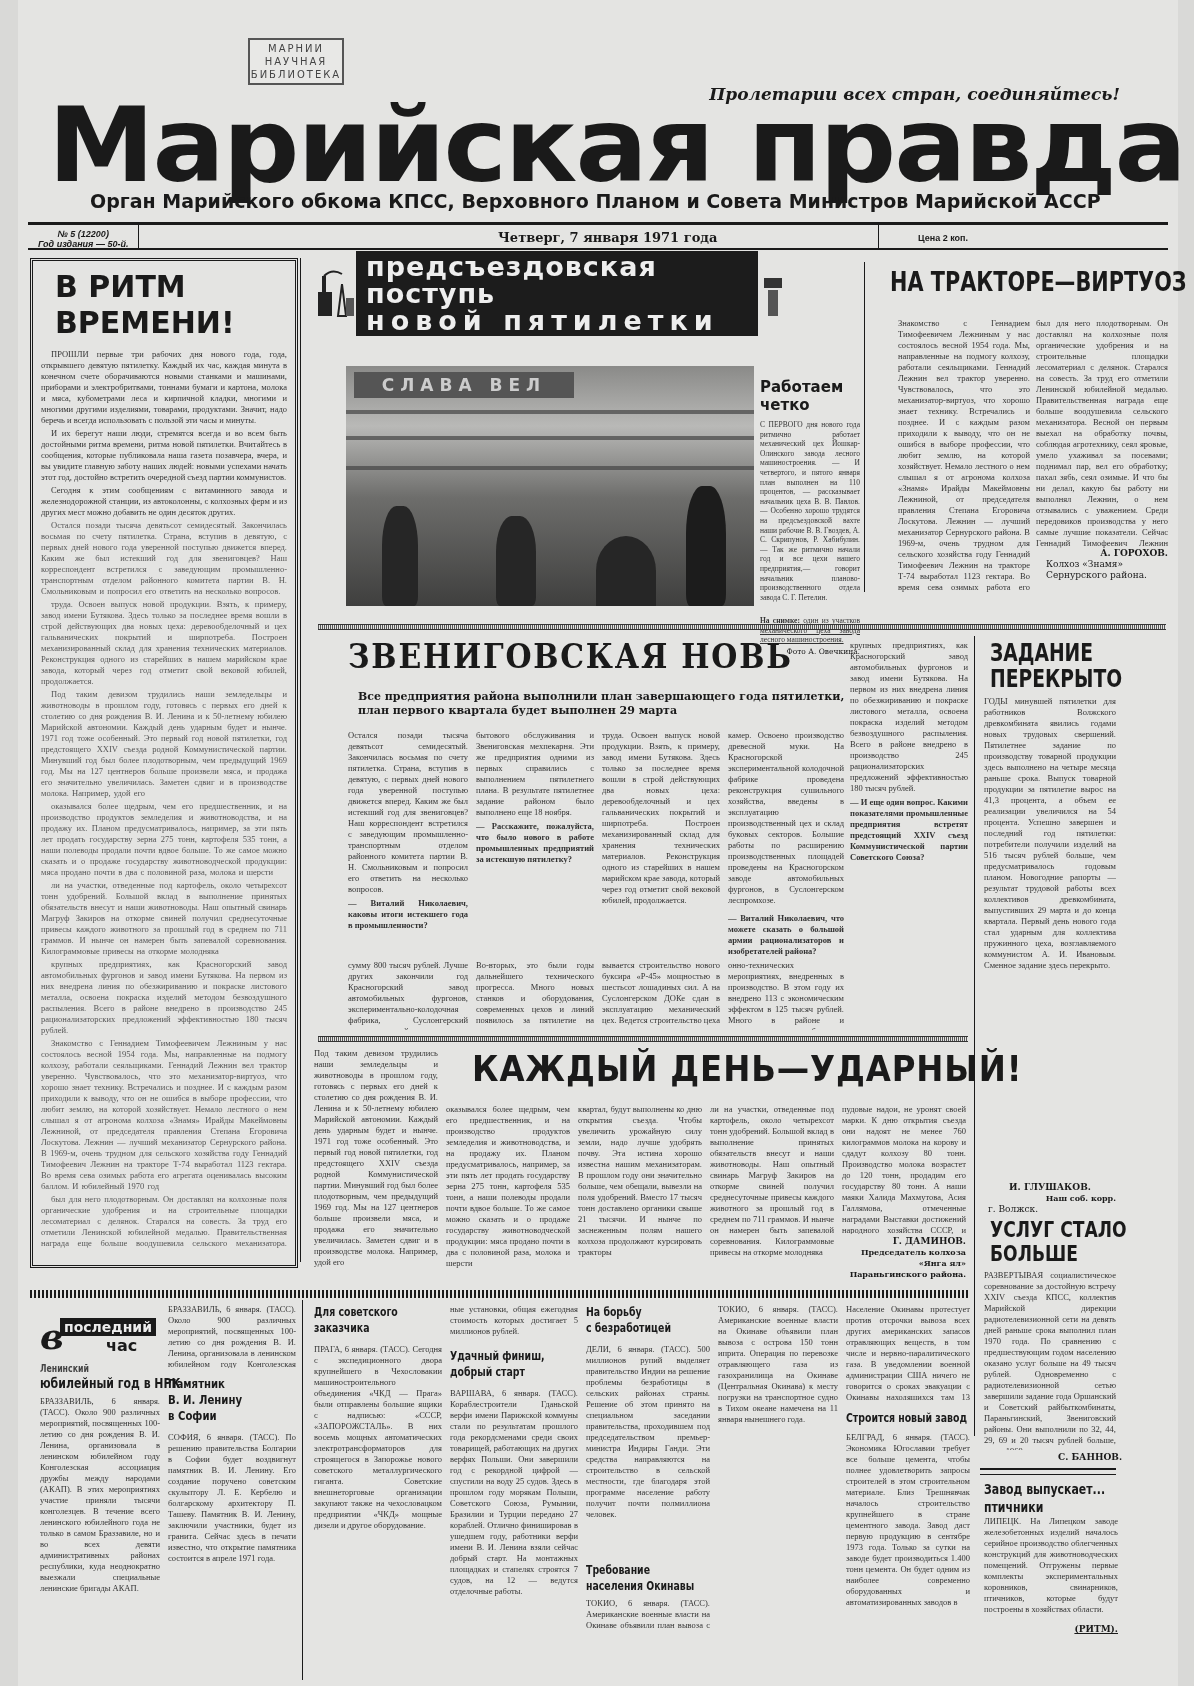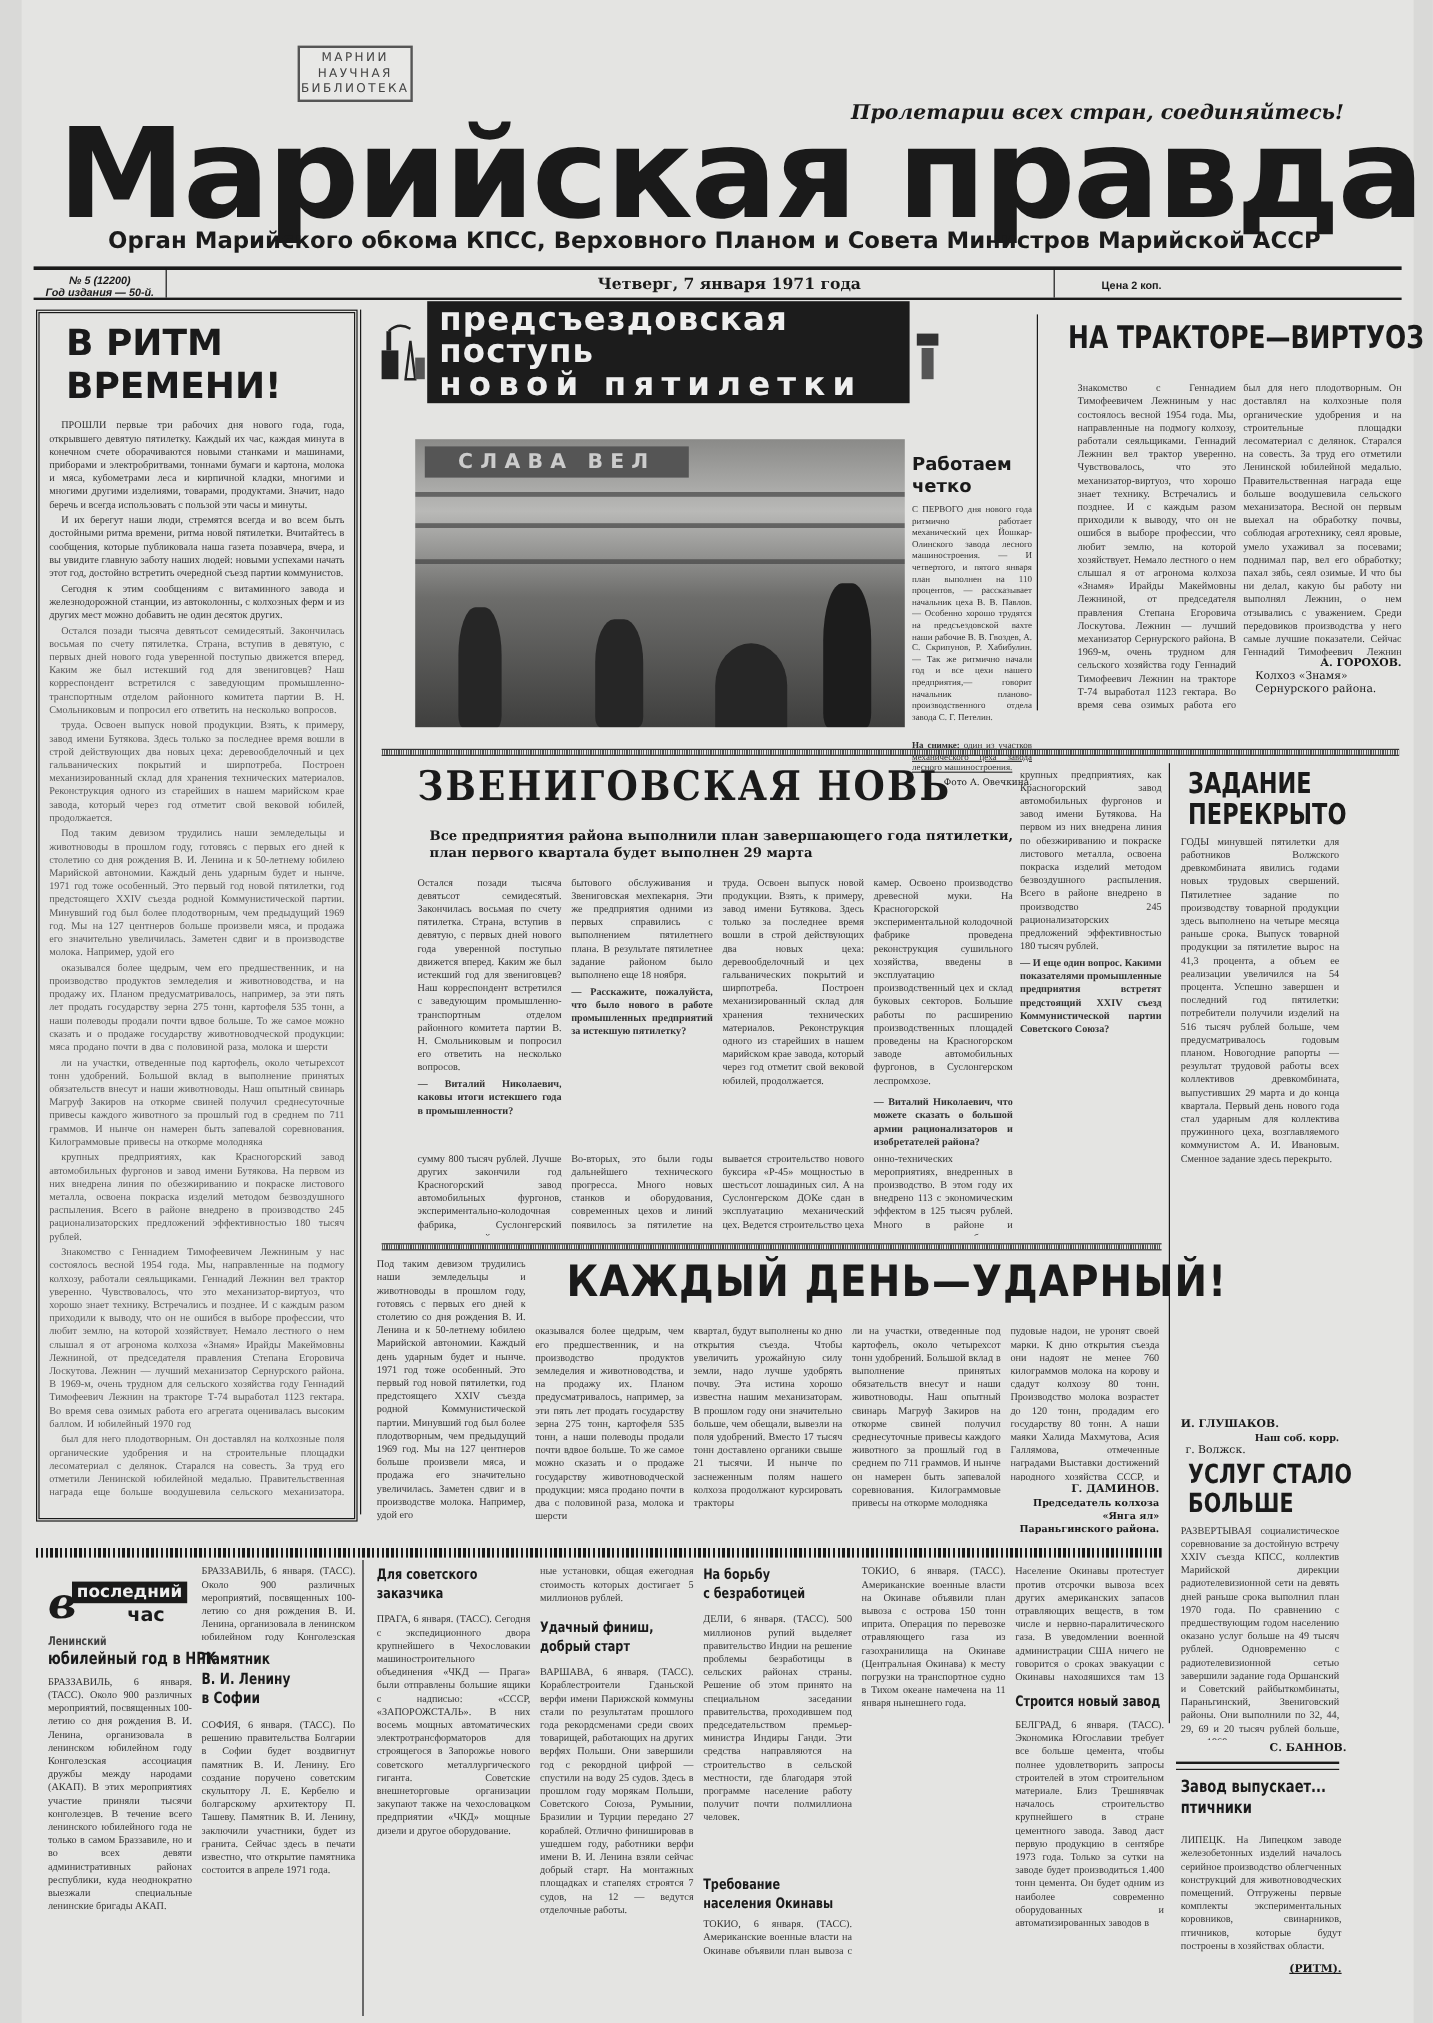--- a/index.html
+++ b/index.html
@@ -159,21 +159,21 @@
   <div class="abs col-text" style="left:710px;top:960px;width:116px;height:70px;">онно-технических мероприятиях, внедренных в производство. В этом году их внедрено 113 с экономическим эффектом в 125 тысяч рублей. Много в районе и рационализаторов, особенно на таких</div>
 
   <div class="abs vline" style="left:956px;top:636px;height:800px;width:1px"></div>
 
   <div class="abs cond" style="left:972px;top:640px;font-size:24px;line-height:26px;">
     <div>ЗАДАНИЕ</div>
     <div>ПЕРЕКРЫТО</div>
   </div>
   <div class="abs col-text" style="left:966px;top:696px;width:132px;height:484px;">ГОДЫ минувшей пятилетки для работников Волжского древкомбината явились годами новых трудовых свершений. Пятилетнее задание по производству товарной продукции здесь выполнено на четыре месяца раньше срока. Выпуск товарной продукции за пятилетие вырос на 41,3 процента, а объем ее реализации увеличился на 54 процента. Успешно завершен и последний год пятилетки: потребители получили изделий на 516 тысяч рублей больше, чем предусматривалось годовым планом. Новогодние рапорты — результат трудовой работы всех коллективов древкомбината, выпустивших 29 марта и до конца квартала. Первый день нового года стал ударным для коллектива пружинного цеха, возглавляемого коммунистом А. И. Ивановым. Сменное задание здесь перекрыто.</div>
   <div class="abs" style="left:966px;top:1182px;width:132px;font-size:9px;line-height:11px">
-    <div class="sub" style="text-align:left">И. ГЛУШАКОВ.</div>
+    <div class="sub" style="text-align:center">И. ГЛУШАКОВ.</div>
     <div class="sub" style="text-align:right;font-size:8px">Наш соб. корр.</div>
     <div style="padding-left:4px">г. Волжск.</div>
   </div>
 
   <div class="abs cond" style="left:972px;top:1218px;font-size:22px;line-height:24px;">
     <div>УСЛУГ СТАЛО</div>
     <div>БОЛЬШЕ</div>
   </div>
   <div class="abs col-text" style="left:966px;top:1270px;width:132px;height:180px;">РАЗВЕРТЫВАЯ социалистическое соревнование за достойную встречу XXIV съезда КПСС, коллектив Марийской дирекции радиотелевизионной сети на девять дней раньше срока выполнил план 1970 года. По сравнению с предшествующим годом населению оказано услуг больше на 49 тысяч рублей. Одновременно с радиотелевизионной сетью завершили задание года Оршанский и Советский райбыткомбинаты, Параньгинский, Звениговский районы. Они выполнили по 32, 44, 29, 69 и 20 тысяч рублей больше, чем в 1969 году.</div>
   <div class="abs sub" style="left:1040px;top:1452px;font-size:9px">С. БАННОВ.</div>
@@ -255,16 +255,16 @@
     <div class="col-text" style="height:96px">Население Окинавы протестует против отсрочки вывоза всех других американских запасов отравляющих веществ, в том числе и нервно-паралитического газа. В уведомлении военной администрации США ничего не говорится о сроках эвакуации с Окинавы находящихся там 13 тысяч тонн отравляющих газов.</div>
     <div class="cond" style="font-size:12px;line-height:16px;margin-top:10px">Строится новый завод</div>
     <div class="col-text" style="height:200px;margin-top:6px">БЕЛГРАД, 6 января. (ТАСС). Экономика Югославии требует все больше цемента, чтобы полнее удовлетворить запросы строителей в этом строительном материале. Близ Трешнявчак началось строительство крупнейшего в стране цементного завода. Завод даст первую продукцию в сентябре 1973 года. Только за сутки на заводе будет производиться 1.400 тонн цемента. Он будет одним из наиболее современно оборудованных и автоматизированных заводов в</div>
   </div>
 
   <div class="abs" style="left:966px;top:1480px;width:134px">
     <div class="cond" style="font-size:14px;line-height:18px">
       <div>Завод выпускает...</div>
       <div>птичники</div>
     </div>
-    <div class="col-text" style="height:108px;margin-top:12px">ЛИПЕЦК. На Липецком заводе железобетонных изделий началось серийное производство облегченных конструкций для животноводческих помещений. Отгружены первые комплекты экспериментальных коровников, свинарников, птичников, которые будут построены в хозяйствах области.</div>
+    <div class="col-text" style="height:108px;margin-top:0">ЛИПЕЦК. На Липецком заводе железобетонных изделий началось серийное производство облегченных конструкций для животноводческих помещений. Отгружены первые комплекты экспериментальных коровников, свинарников, птичников, которые будут построены в хозяйствах области.</div>
     <div class="sub" style="text-align:right;font-size:9px;text-decoration:underline">(РИТМ).</div>
   </div>
 </div>
 
 </body></html>

